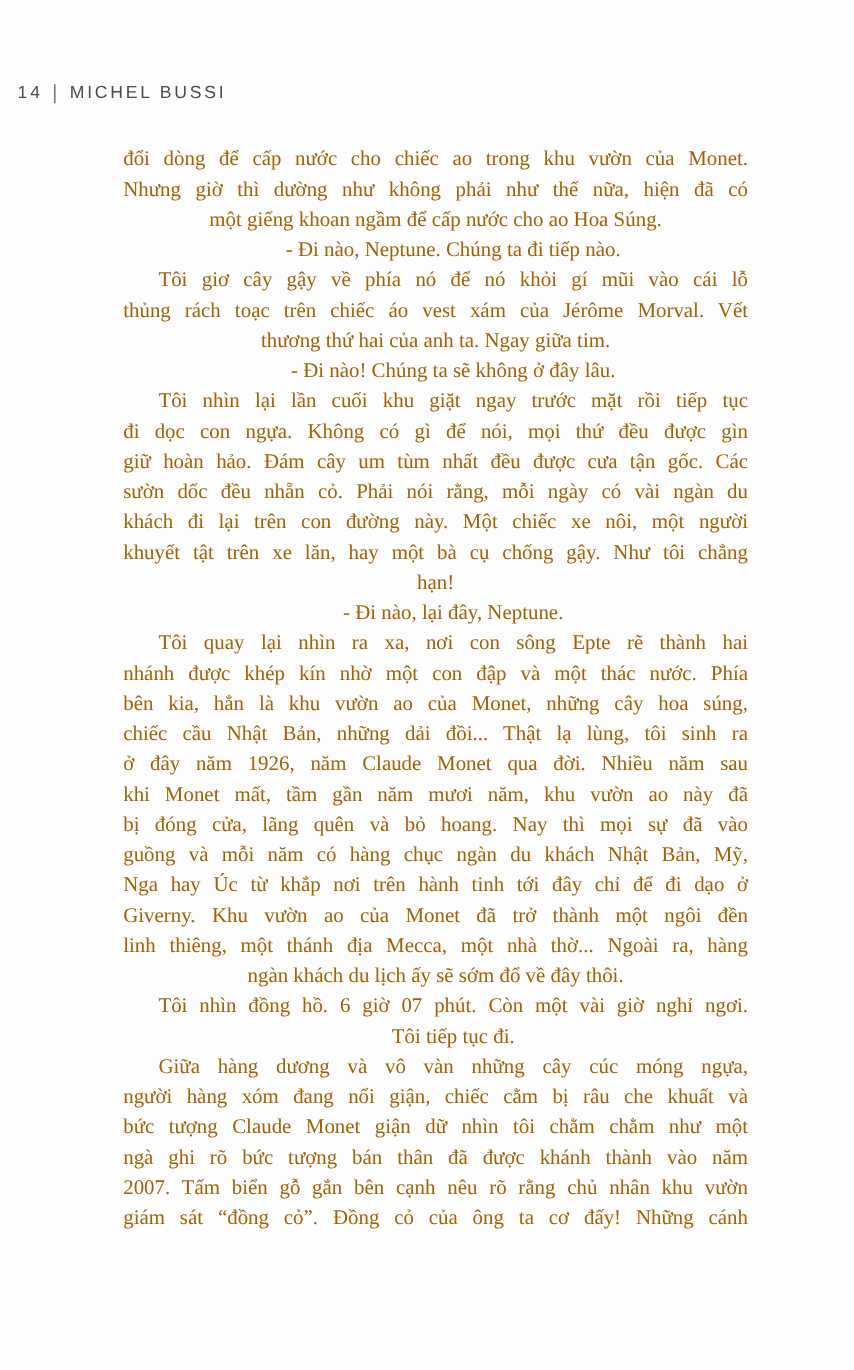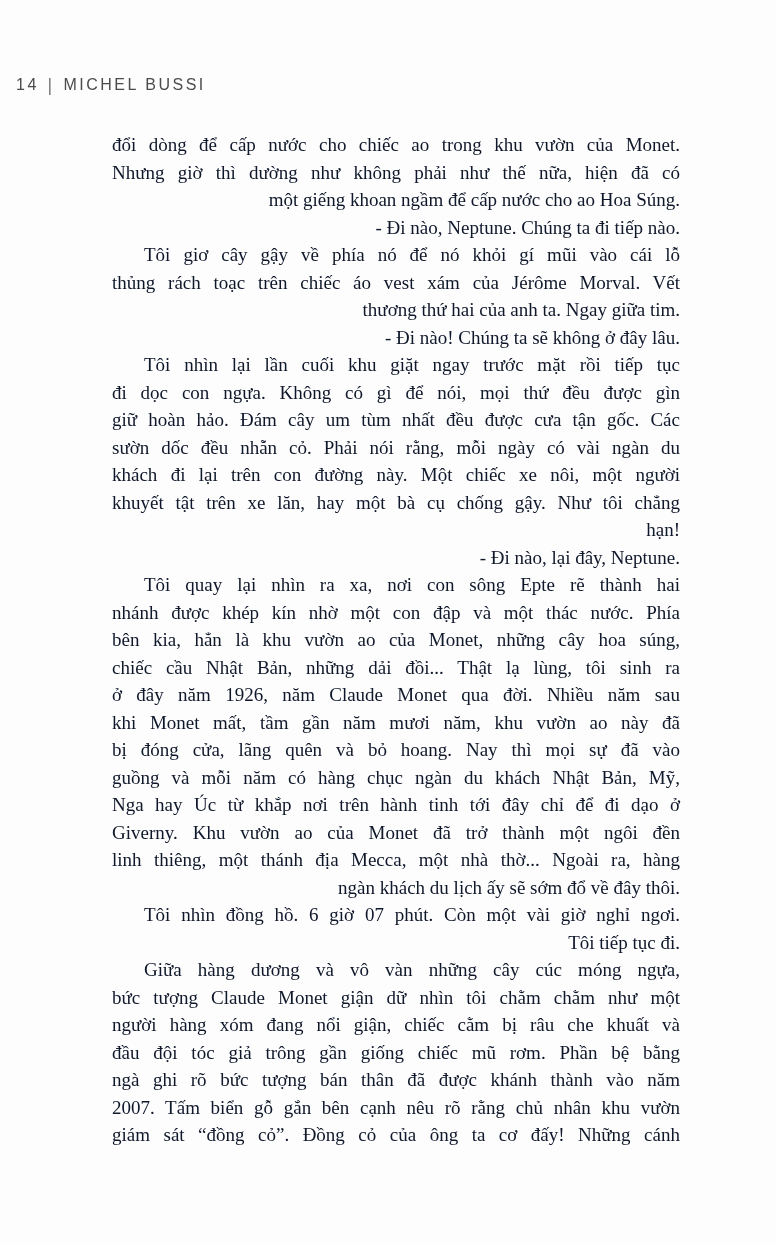--- a/index.html
+++ b/index.html
@@ -42,40 +42,40 @@
     top: 131px;
     width: 568px;
     font-size: 19px;
     line-height: 27.5px;
     color: #3d3d3d;
   }
   .paragraph {
     margin: 0;
   }
   .line {
-    text-align: right;
+    text-align: center;
     height: 27.5px;
     overflow: visible;
   }
   .line.just {
     text-align: justify;
     text-align-last: justify;
   }
   .line.indent {
     padding-left: 32px;
   }
 </style>
 </head>
 <body>
 
 <div class="page" style="background: rgb(253, 253, 253);">
   <div class="header" style="color: rgb(75, 75, 75);">
     <span>14</span><span class="sep">|</span><span>MICHEL BUSSI</span>
   </div>
-  <div class="body-text" id="body-text" style="color: #0f172a;">
+  <div class="body-text" id="body-text" style="color: #a16207;">
       <div class="paragraph">
         <div class="line just">đổi dòng để cấp nước cho chiếc ao trong khu vườn của Monet.</div>
         <div class="line just">Nhưng giờ thì dường như không phải như thế nữa, hiện đã có</div>
         <div class="line">một giếng khoan ngầm để cấp nước cho ao Hoa Súng.</div>
       </div>
       <div class="paragraph">
         <div class="line indent">- Đi nào, Neptune. Chúng ta đi tiếp nào.</div>
       </div>
       <div class="paragraph">
         <div class="line just indent">Tôi giơ cây gậy về phía nó để nó khỏi gí mũi vào cái lỗ</div>
@@ -112,21 +112,20 @@
         <div class="line">ngàn khách du lịch ấy sẽ sớm đổ về đây thôi.</div>
       </div>
       <div class="paragraph">
         <div class="line just indent">Tôi nhìn đồng hồ. 6 giờ 07 phút. Còn một vài giờ nghỉ ngơi.</div>
       </div>
       <div class="paragraph">
         <div class="line indent">Tôi tiếp tục đi.</div>
       </div>
       <div class="paragraph">
         <div class="line just indent">Giữa hàng dương và vô vàn những cây cúc móng ngựa,</div>
+        <div class="line just">người hàng xóm đang nổi giận, chiếc cằm bị râu che khuất và</div>
         <div class="line just">bức tượng Claude Monet giận dữ nhìn tôi chằm chằm như một</div>
-        <div class="line just">người hàng xóm đang nổi giận, chiếc cằm bị râu che khuất và</div>
-        <div class="line just">đầu đội tóc giả trông gần giống chiếc mũ rơm. Phần bệ bằng</div>
         <div class="line just">ngà ghi rõ bức tượng bán thân đã được khánh thành vào năm</div>
         <div class="line just">2007. Tấm biển gỗ gắn bên cạnh nêu rõ rằng chủ nhân khu vườn</div>
         <div class="line just">giám sát “đồng cỏ”. Đồng cỏ của ông ta cơ đấy! Những cánh</div>
       </div>
     </div>
 </div>
 
 </body></html>

